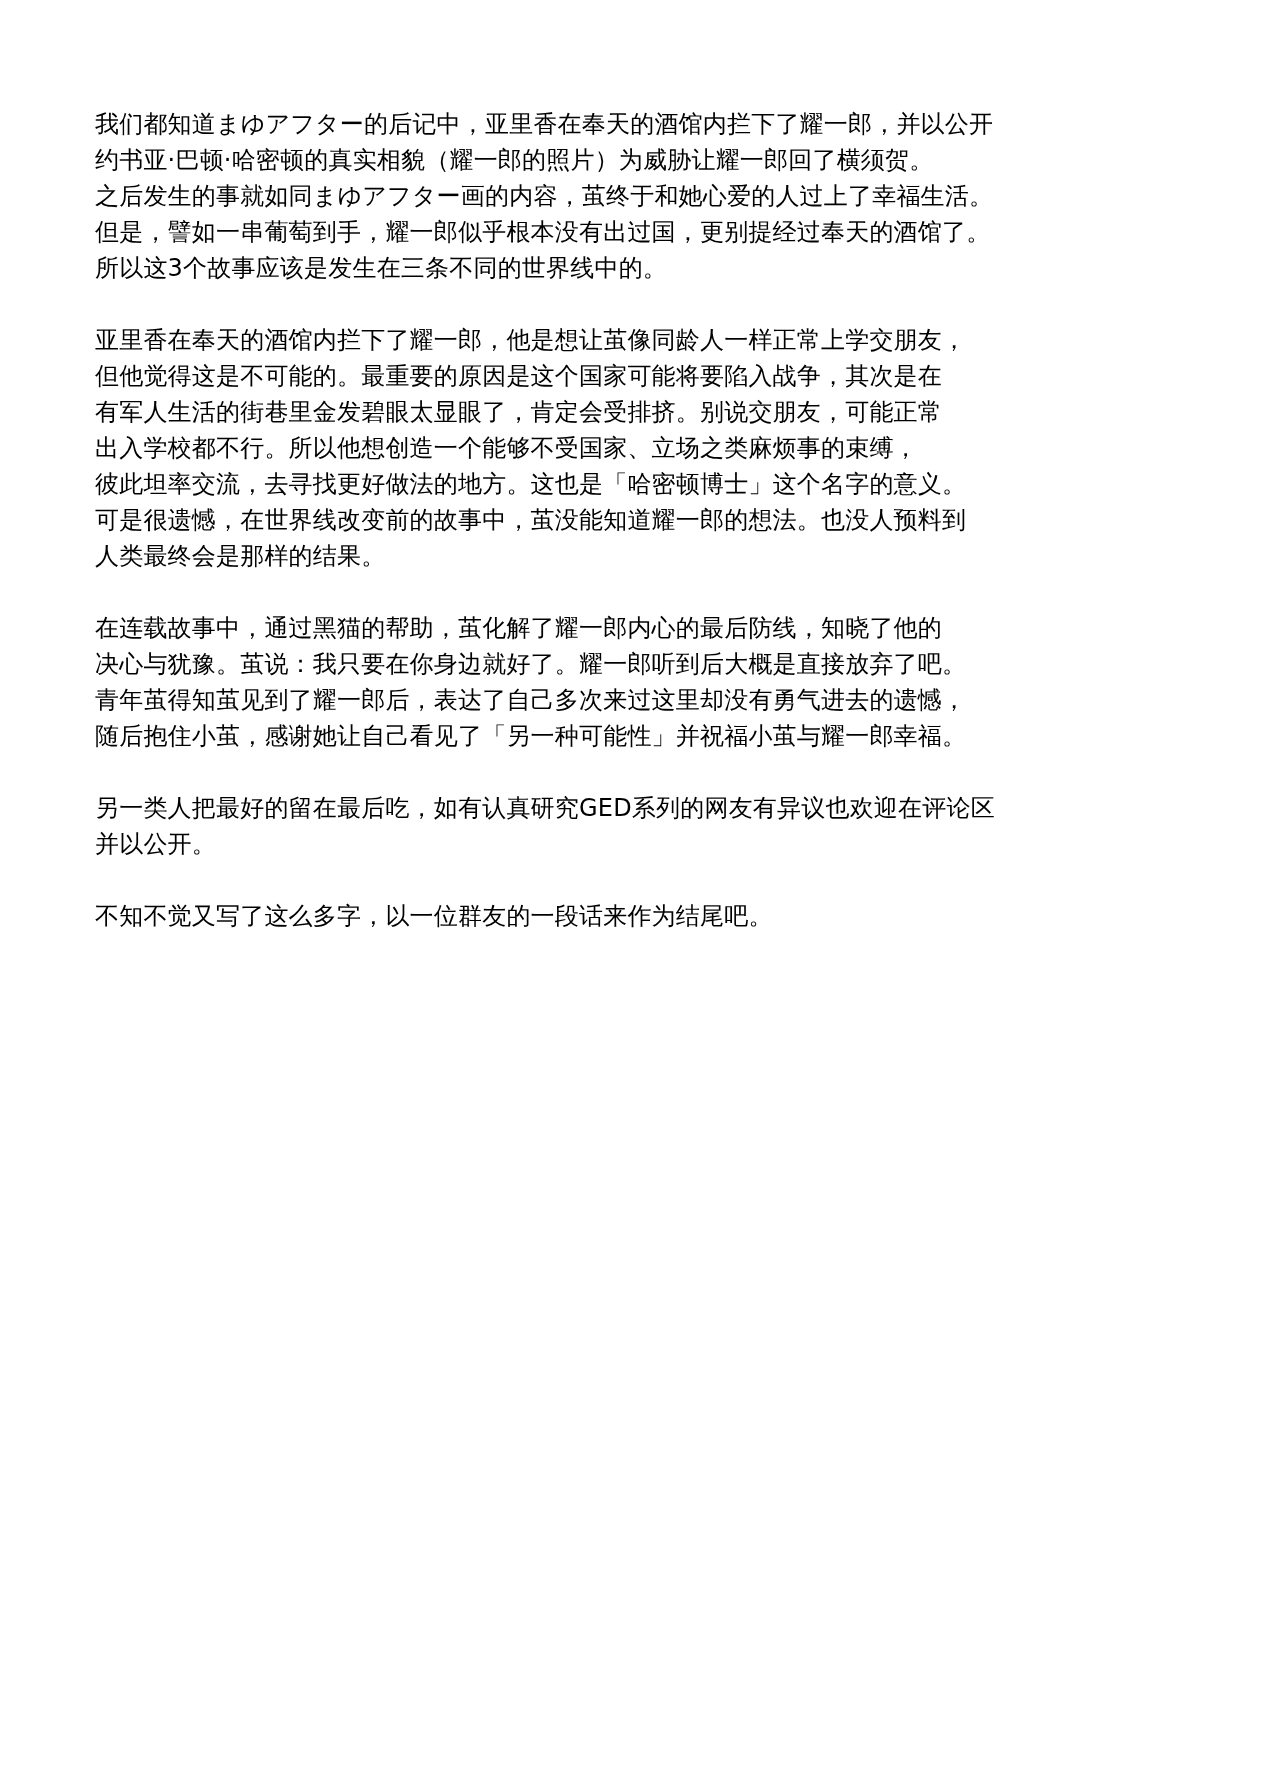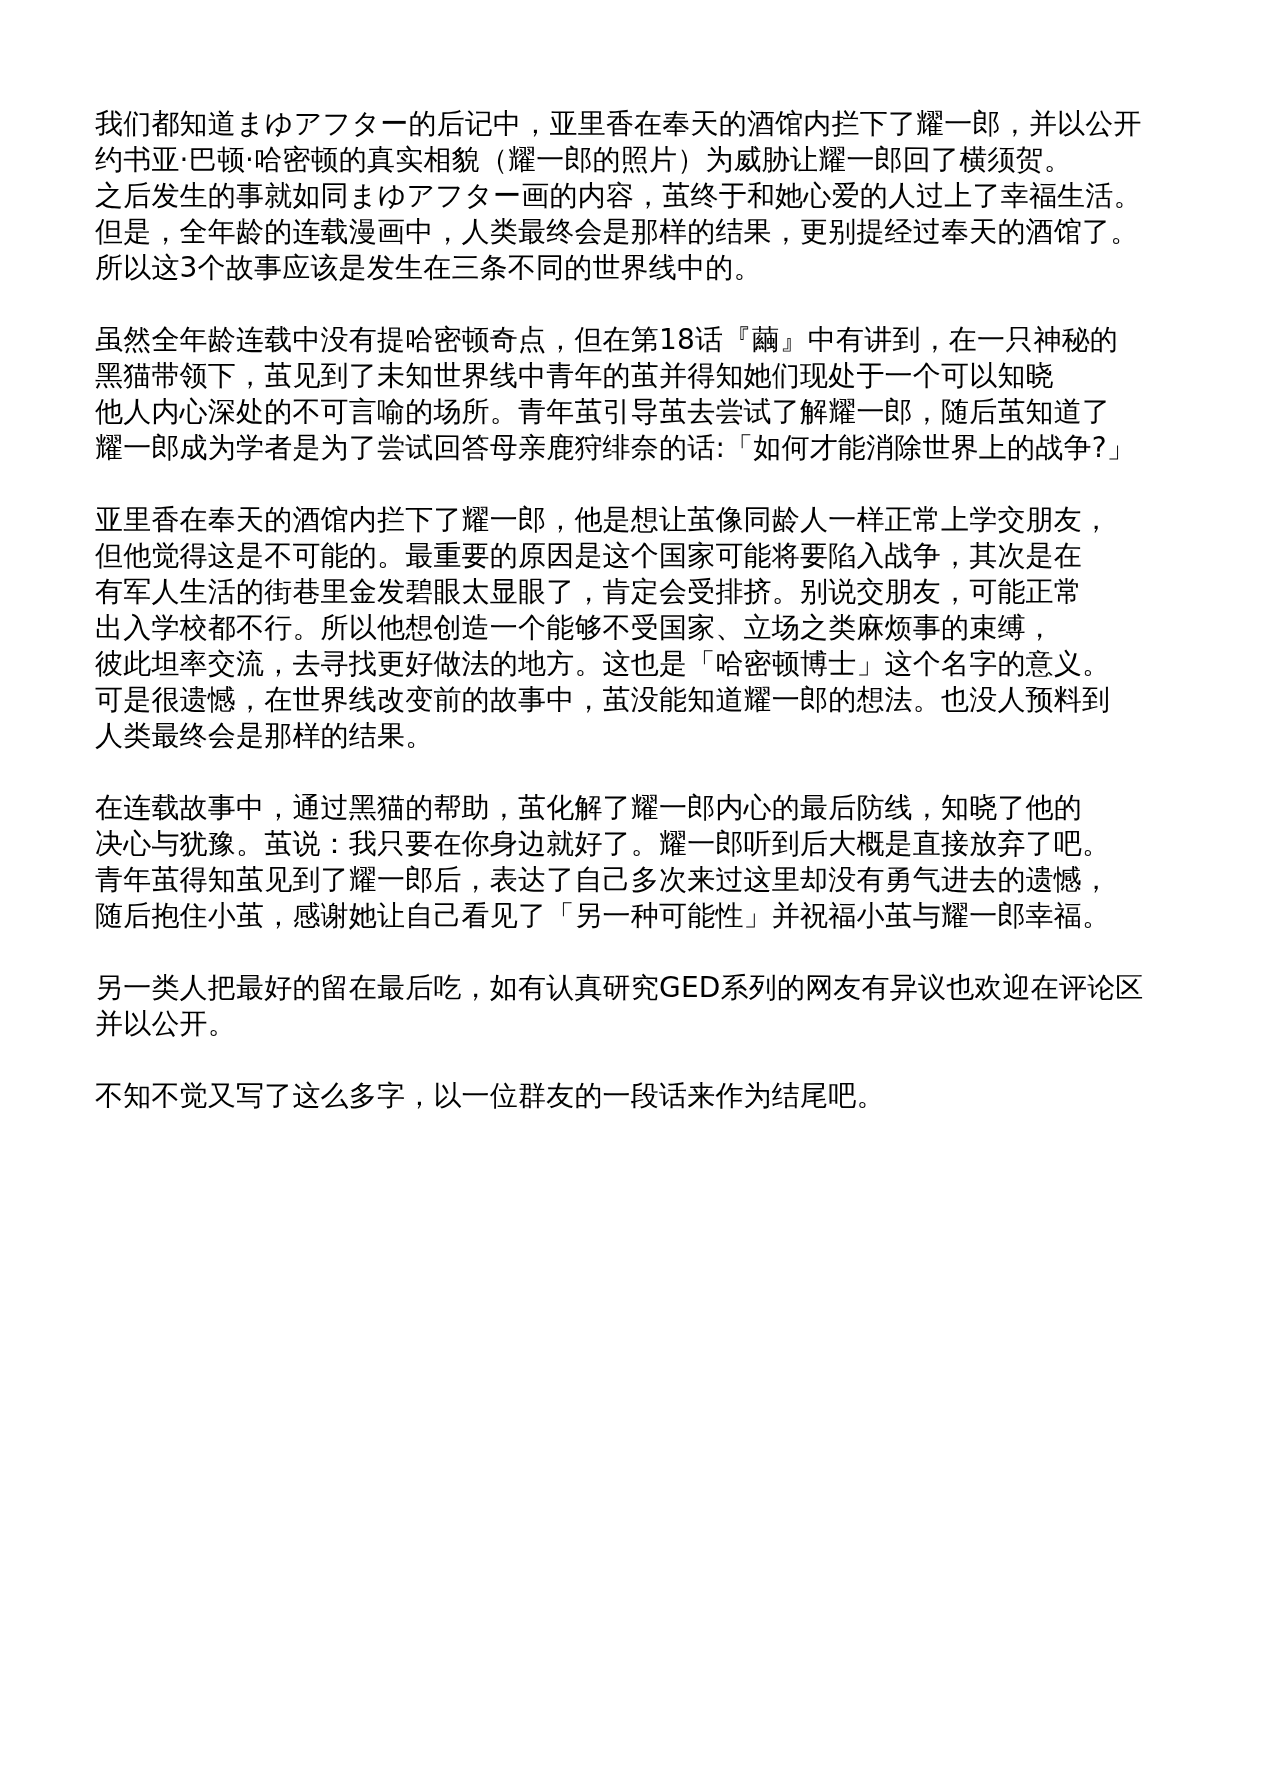--- a/index.html
+++ b/index.html
@@ -14,21 +14,21 @@
   }
   .page {
     width: 1280px;
     height: 1791px;
     background: #ffffff;
     box-sizing: border-box;
   }
   .article {
     padding: 106px 60px 0 95px;
     font-family: "DejaVu Sans", "Liberation Sans", sans-serif;
-    font-size: 28px;
+    font-size: 24px;
     line-height: 36px;
     color: #000000;
   }
   .paragraph {
     margin: 0 0 36px 0;
   }
   .paragraph.bold-indent {
     font-weight: 700;
     padding-left: 52px;
   }
@@ -39,28 +39,22 @@
 </style>
 </head>
 <body>
 
 <div class="page">
   <div class="article">
       <div class="paragraph normal">
         <div class="line">我们都知道まゆアフター的后记中，亚里香在奉天的酒馆内拦下了耀一郎，并以公开</div>
         <div class="line">约书亚·巴顿·哈密顿的真实相貌（耀一郎的照片）为威胁让耀一郎回了横须贺。</div>
         <div class="line">之后发生的事就如同まゆアフター画的内容，茧终于和她心爱的人过上了幸福生活。</div>
-        <div class="line">但是，全年龄的连载漫画中，人类最终会是那样的结果，更别提经过奉天的酒馆了。</div>
+        <div class="line">但是，譬如一串葡萄到手，耀一郎似乎根本没有出过国，更别提经过奉天的酒馆了。</div>
         <div class="line">所以这3个故事应该是发生在三条不同的世界线中的。</div>
-      </div>
-      <div class="paragraph normal">
-        <div class="line">虽然全年龄连载中没有提哈密顿奇点，但在第18话『繭』中有讲到，在一只神秘的</div>
-        <div class="line">黑猫带领下，茧见到了未知世界线中青年的茧并得知她们现处于一个可以知晓</div>
-        <div class="line">他人内心深处的不可言喻的场所。青年茧引导茧去尝试了解耀一郎，随后茧知道了</div>
-        <div class="line">耀一郎成为学者是为了尝试回答母亲鹿狩绯奈的话:「如何才能消除世界上的战争?」</div>
       </div>
       <div class="paragraph normal">
         <div class="line">亚里香在奉天的酒馆内拦下了耀一郎，他是想让茧像同龄人一样正常上学交朋友，</div>
         <div class="line">但他觉得这是不可能的。最重要的原因是这个国家可能将要陷入战争，其次是在</div>
         <div class="line">有军人生活的街巷里金发碧眼太显眼了，肯定会受排挤。别说交朋友，可能正常</div>
         <div class="line">出入学校都不行。所以他想创造一个能够不受国家、立场之类麻烦事的束缚，</div>
         <div class="line">彼此坦率交流，去寻找更好做法的地方。这也是「哈密顿博士」这个名字的意义。</div>
         <div class="line">可是很遗憾，在世界线改变前的故事中，茧没能知道耀一郎的想法。也没人预料到</div>
         <div class="line">人类最终会是那样的结果。</div>
       </div>

